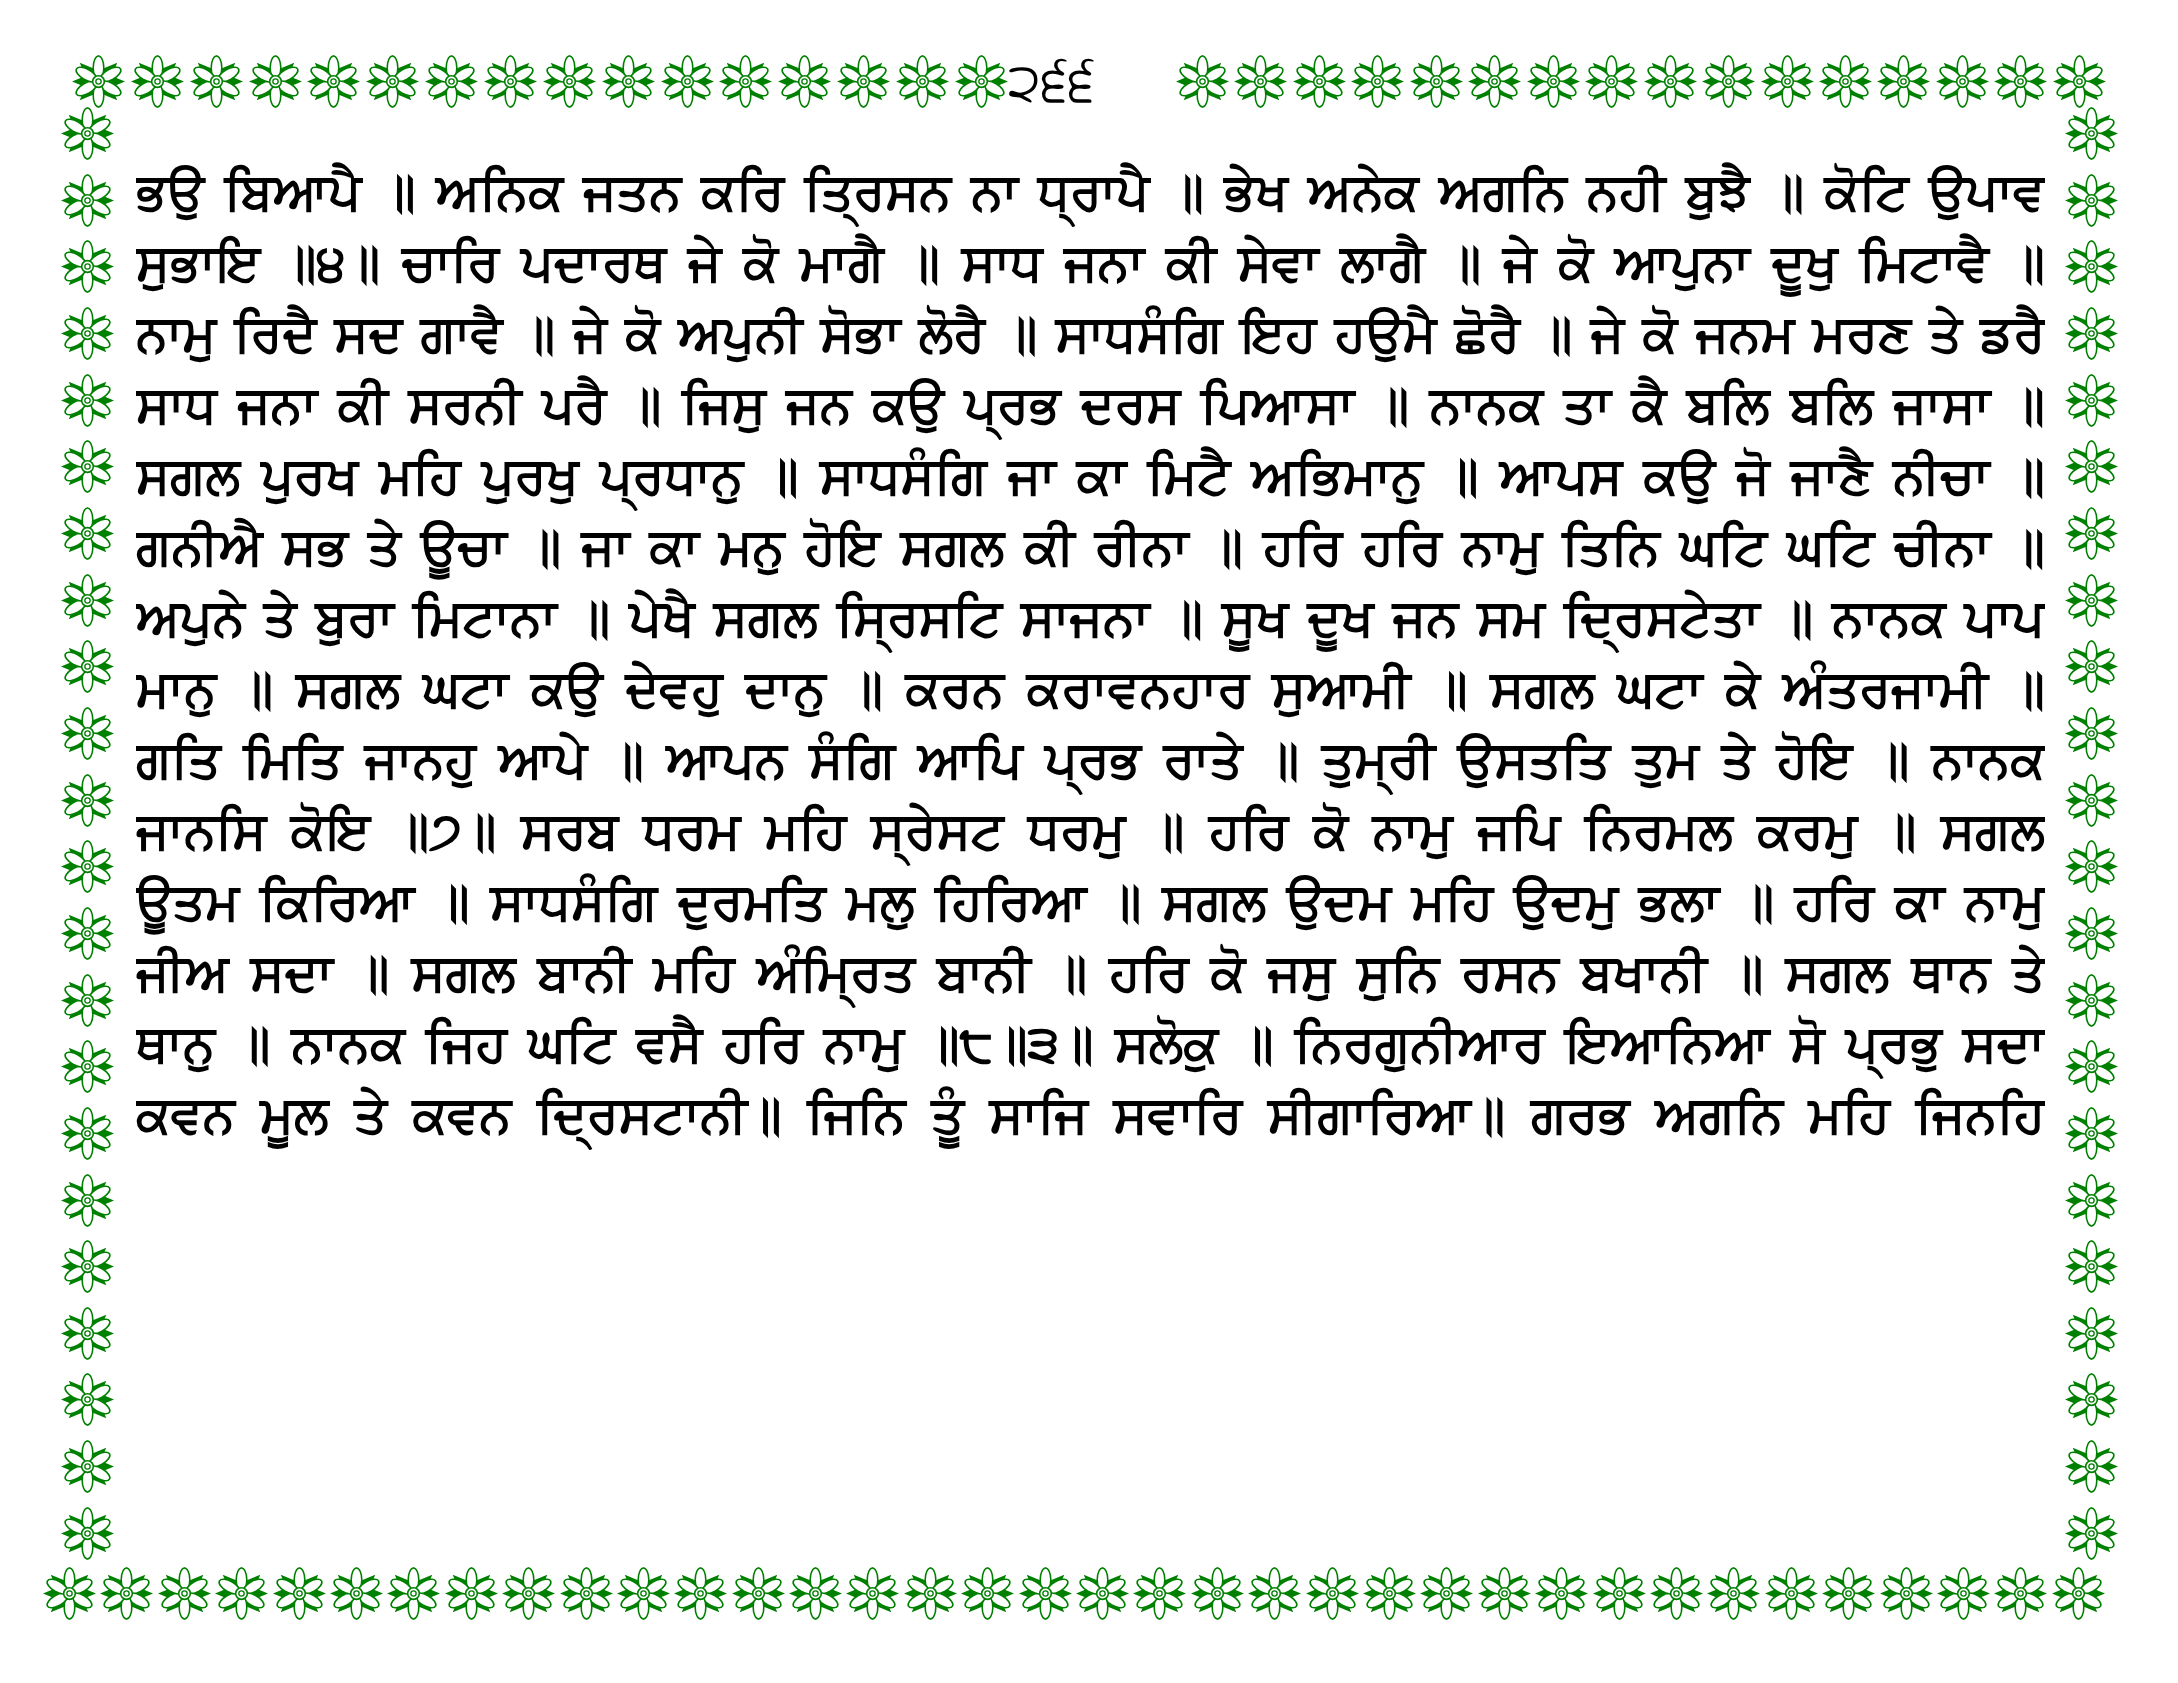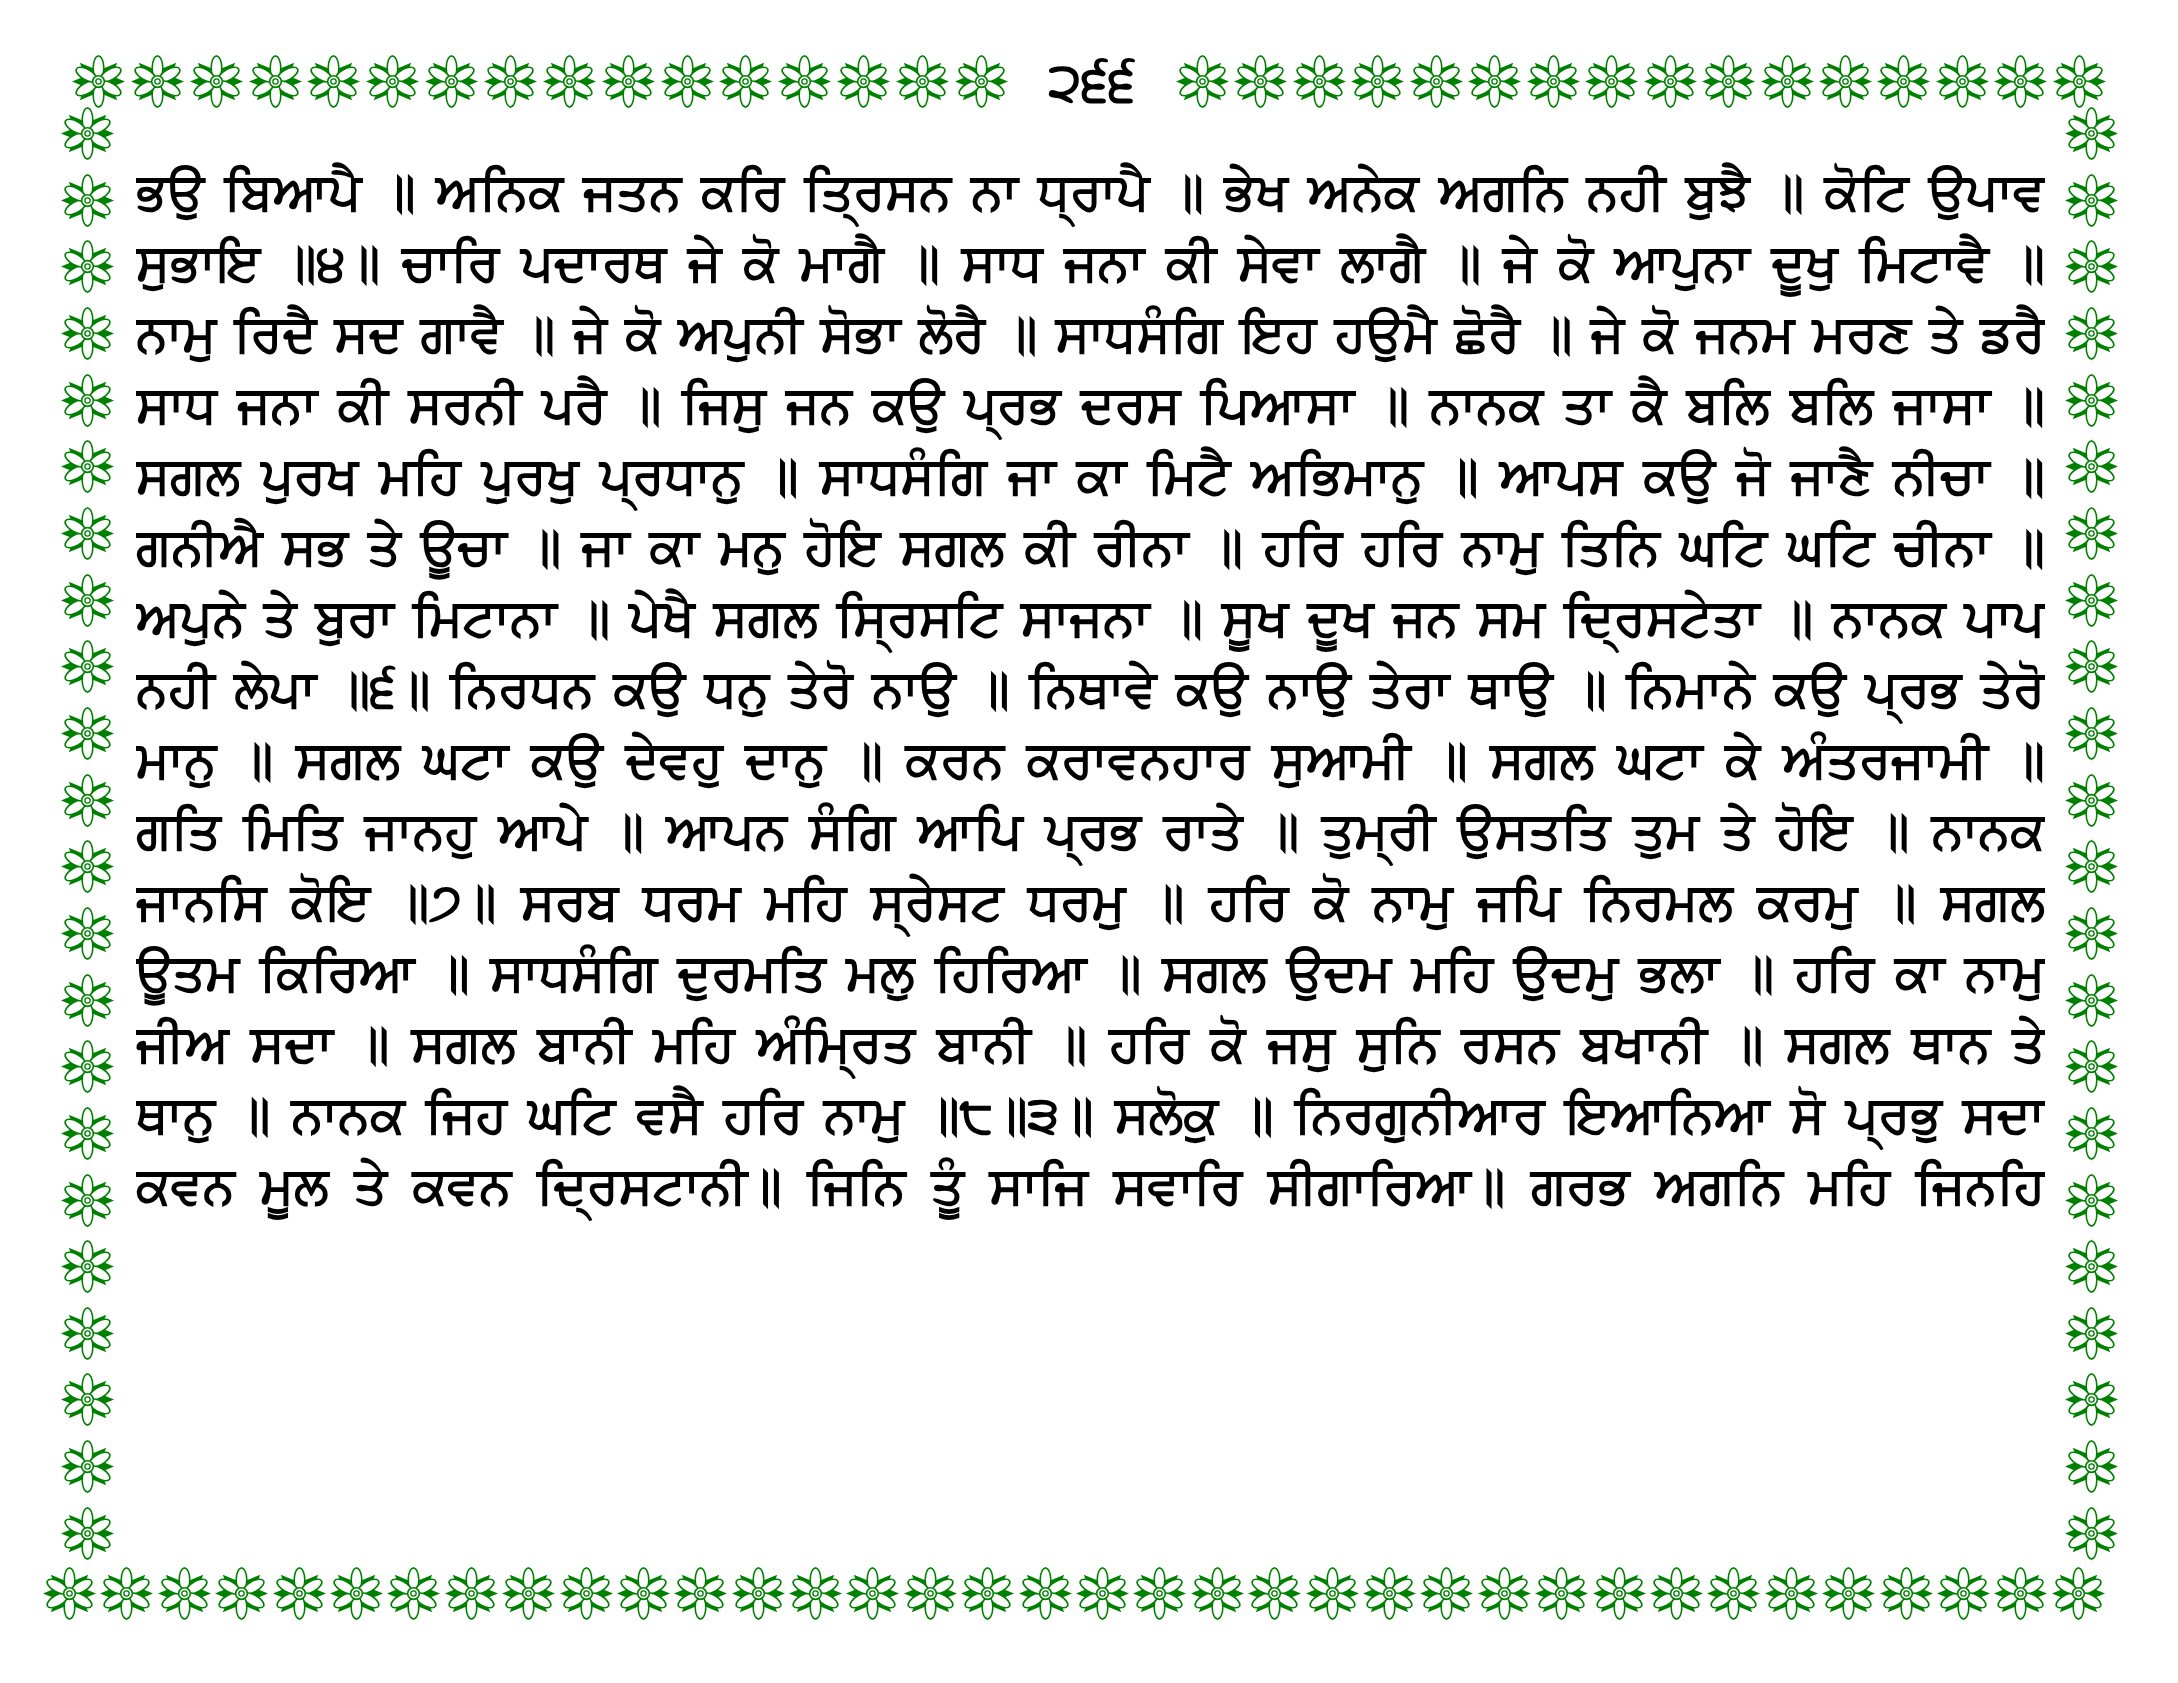--- a/index.html
+++ b/index.html
@@ -12,22 +12,22 @@
   }
   
   .flower{width:53px;height:53px;flex:0 0 auto;display:block;}
   .border-top{
     position:absolute;left:72px;top:53px;width:2034px;height:57px;
     display:flex;align-items:center;
   }
   .border-top .run-left{width:936px;display:flex;justify-content:space-between;align-items:center;}
   .border-top .run-right{width:930px;display:flex;justify-content:space-between;align-items:center;}
   .page-number{
-    width:168px;text-align:center;
-    font-size:53px;font-weight:bold;color:#000000;
+    width:168px;
+    font-size:53px;font-weight:normal;color:#000000;
     line-height:57px;
   }
   .border-left,.border-right{
     position:absolute;top:107px;height:1453px;width:53px;
     display:flex;flex-direction:column;justify-content:space-between;
   }
   .border-left{left:61px;}
   .border-right{left:2065px;}
   .border-bottom{
     position:absolute;left:43px;top:1567px;width:2062px;
@@ -423,21 +423,20 @@
     </div>
 
   <div class="text-block" lang="pa">
       <div class="line">ਭਉ ਬਿਆਪੈ ॥ ਅਨਿਕ ਜਤਨ ਕਰਿ ਤ੍ਰਿਸਨ ਨਾ ਧ੍ਰਾਪੈ ॥ ਭੇਖ ਅਨੇਕ ਅਗਨਿ ਨਹੀ ਬੁਝੈ ॥ ਕੋਟਿ ਉਪਾਵ ਦਰਗਹ</div>
       <div class="line">ਸੁਭਾਇ ॥੪॥ ਚਾਰਿ ਪਦਾਰਥ ਜੇ ਕੋ ਮਾਗੈ ॥ ਸਾਧ ਜਨਾ ਕੀ ਸੇਵਾ ਲਾਗੈ ॥ ਜੇ ਕੋ ਆਪੁਨਾ ਦੂਖੁ ਮਿਟਾਵੈ ॥ ਹਰਿ ਹਰਿ</div>
       <div class="line">ਨਾਮੁ ਰਿਦੈ ਸਦ ਗਾਵੈ ॥ ਜੇ ਕੋ ਅਪੁਨੀ ਸੋਭਾ ਲੋਰੈ ॥ ਸਾਧਸੰਗਿ ਇਹ ਹਉਮੈ ਛੋਰੈ ॥ ਜੇ ਕੋ ਜਨਮ ਮਰਣ ਤੇ ਡਰੈ ॥</div>
       <div class="line">ਸਾਧ ਜਨਾ ਕੀ ਸਰਨੀ ਪਰੈ ॥ ਜਿਸੁ ਜਨ ਕਉ ਪ੍ਰਭ ਦਰਸ ਪਿਆਸਾ ॥ ਨਾਨਕ ਤਾ ਕੈ ਬਲਿ ਬਲਿ ਜਾਸਾ ॥੫॥</div>
       <div class="line">ਸਗਲ ਪੁਰਖ ਮਹਿ ਪੁਰਖੁ ਪ੍ਰਧਾਨੁ ॥ ਸਾਧਸੰਗਿ ਜਾ ਕਾ ਮਿਟੈ ਅਭਿਮਾਨੁ ॥ ਆਪਸ ਕਉ ਜੋ ਜਾਣੈ ਨੀਚਾ ॥ ਸੋਊ</div>
       <div class="line">ਗਨੀਐ ਸਭ ਤੇ ਊਚਾ ॥ ਜਾ ਕਾ ਮਨੁ ਹੋਇ ਸਗਲ ਕੀ ਰੀਨਾ ॥ ਹਰਿ ਹਰਿ ਨਾਮੁ ਤਿਨਿ ਘਟਿ ਘਟਿ ਚੀਨਾ ॥ ਮਨ</div>
       <div class="line">ਅਪੁਨੇ ਤੇ ਬੁਰਾ ਮਿਟਾਨਾ ॥ ਪੇਖੈ ਸਗਲ ਸ੍ਰਿਸਟਿ ਸਾਜਨਾ ॥ ਸੂਖ ਦੂਖ ਜਨ ਸਮ ਦ੍ਰਿਸਟੇਤਾ ॥ ਨਾਨਕ ਪਾਪ ਪੁੰਨ</div>
-      <div class="line">ਨਹੀ ਲੇਪਾ ॥੬॥ ਨਿਰਧਨ ਕਉ ਧਨੁ ਤੇਰੋ ਨਾਉ ॥ ਨਿਥਾਵੇ ਕਉ ਨਾਉ ਤੇਰਾ ਥਾਉ ॥ ਨਿਮਾਨੇ ਕਉ ਪ੍ਰਭ ਤੇਰੋ</div>
       <div class="line">ਮਾਨੁ ॥ ਸਗਲ ਘਟਾ ਕਉ ਦੇਵਹੁ ਦਾਨੁ ॥ ਕਰਨ ਕਰਾਵਨਹਾਰ ਸੁਆਮੀ ॥ ਸਗਲ ਘਟਾ ਕੇ ਅੰਤਰਜਾਮੀ ॥ ਅਪਨੀ</div>
       <div class="line">ਗਤਿ ਮਿਤਿ ਜਾਨਹੁ ਆਪੇ ॥ ਆਪਨ ਸੰਗਿ ਆਪਿ ਪ੍ਰਭ ਰਾਤੇ ॥ ਤੁਮ੍ਰੀ ਉਸਤਤਿ ਤੁਮ ਤੇ ਹੋਇ ॥ ਨਾਨਕ ਅਵਰੁ ਨ</div>
       <div class="line">ਜਾਨਸਿ ਕੋਇ ॥੭॥ ਸਰਬ ਧਰਮ ਮਹਿ ਸ੍ਰੇਸਟ ਧਰਮੁ ॥ ਹਰਿ ਕੋ ਨਾਮੁ ਜਪਿ ਨਿਰਮਲ ਕਰਮੁ ॥ ਸਗਲ ਕ੍ਰਿਆ ਮਹਿ</div>
       <div class="line">ਊਤਮ ਕਿਰਿਆ ॥ ਸਾਧਸੰਗਿ ਦੁਰਮਤਿ ਮਲੁ ਹਿਰਿਆ ॥ ਸਗਲ ਉਦਮ ਮਹਿ ਉਦਮੁ ਭਲਾ ॥ ਹਰਿ ਕਾ ਨਾਮੁ ਜਪਹੁ</div>
       <div class="line">ਜੀਅ ਸਦਾ ॥ ਸਗਲ ਬਾਨੀ ਮਹਿ ਅੰਮ੍ਰਿਤ ਬਾਨੀ ॥ ਹਰਿ ਕੋ ਜਸੁ ਸੁਨਿ ਰਸਨ ਬਖਾਨੀ ॥ ਸਗਲ ਥਾਨ ਤੇ ਓਹੁ ਊਤਮ</div>
       <div class="line">ਥਾਨੁ ॥ ਨਾਨਕ ਜਿਹ ਘਟਿ ਵਸੈ ਹਰਿ ਨਾਮੁ ॥੮॥੩॥ ਸਲੋਕੁ ॥ ਨਿਰਗੁਨੀਆਰ ਇਆਨਿਆ ਸੋ ਪ੍ਰਭੁ ਸਦਾ ਸਮਾਲਿ ॥</div>
       <div class="line">ਕਵਨ ਮੂਲ ਤੇ ਕਵਨ ਦ੍ਰਿਸਟਾਨੀ॥ ਜਿਨਿ ਤੂੰ ਸਾਜਿ ਸਵਾਰਿ ਸੀਗਾਰਿਆ॥ ਗਰਭ ਅਗਨਿ ਮਹਿ ਜਿਨਹਿ ਉਬਾਰਿਆ ॥</div>
     </div>
 
 </div>

